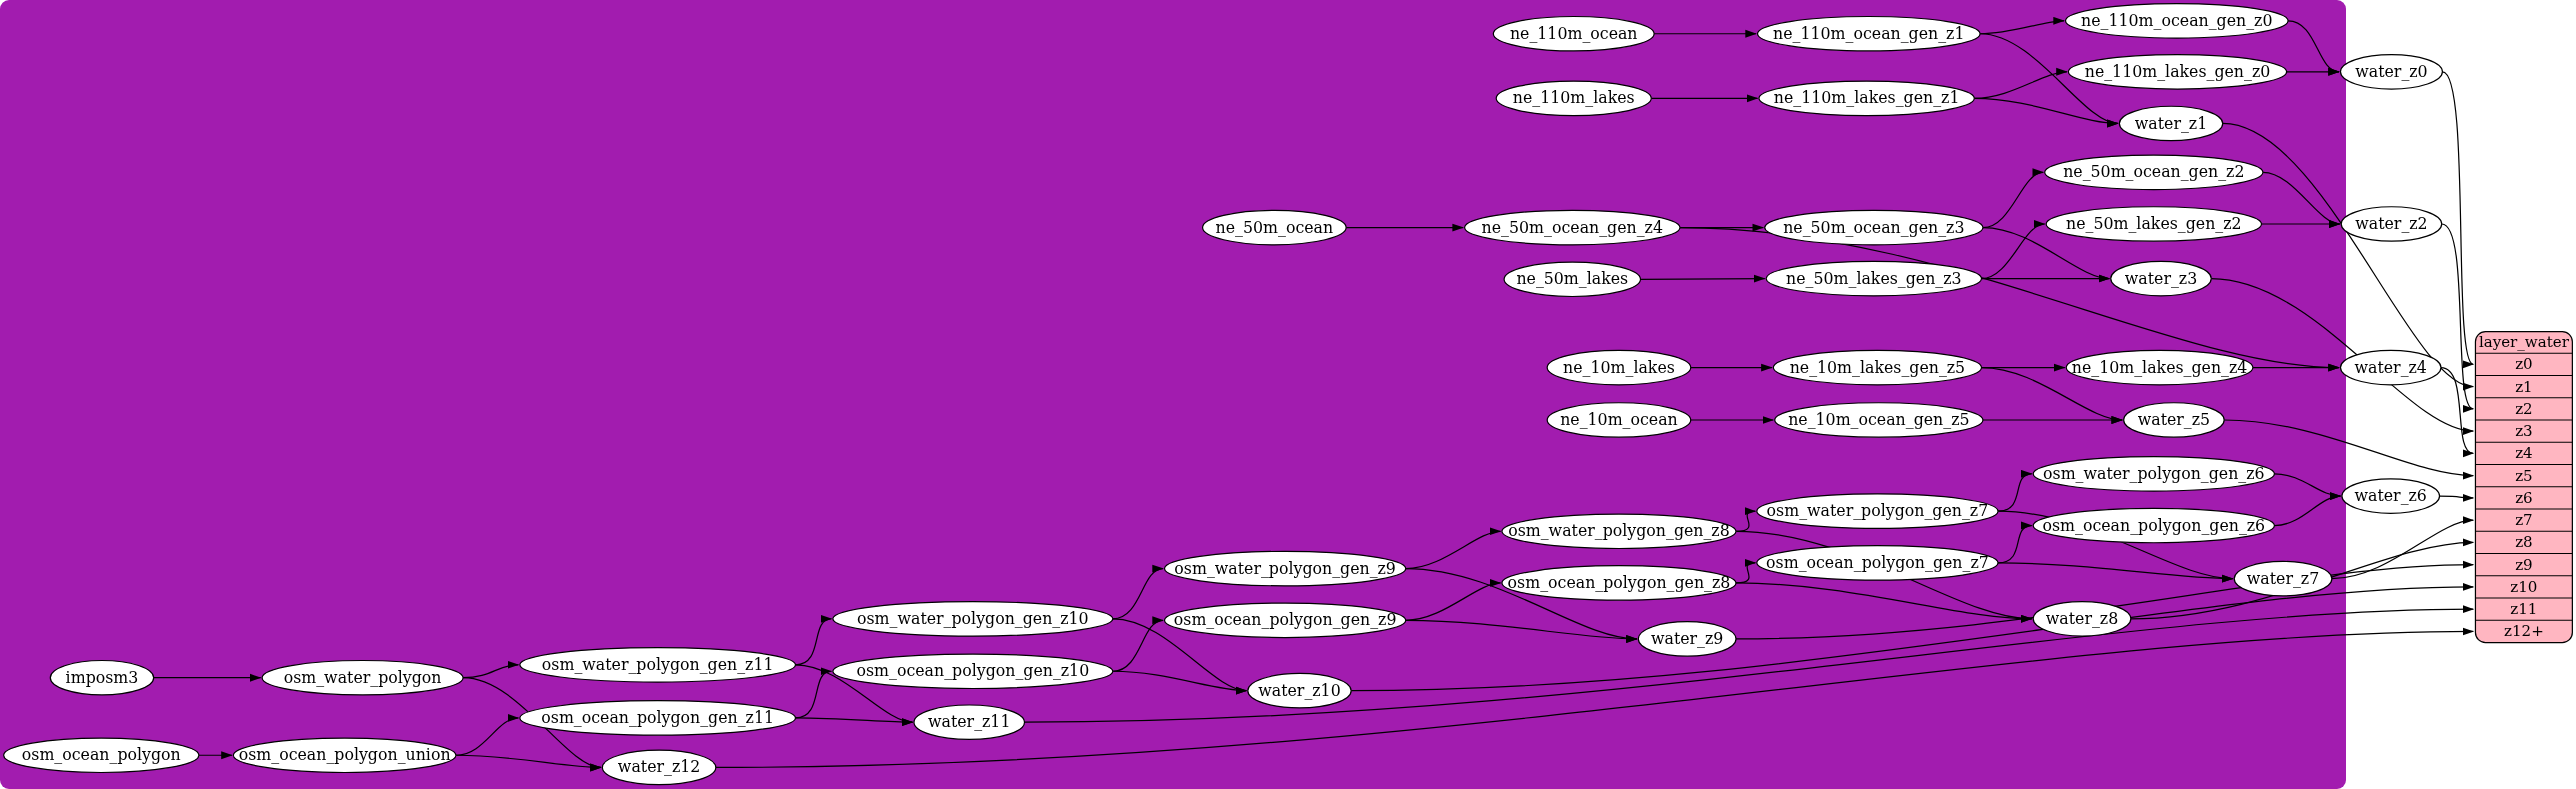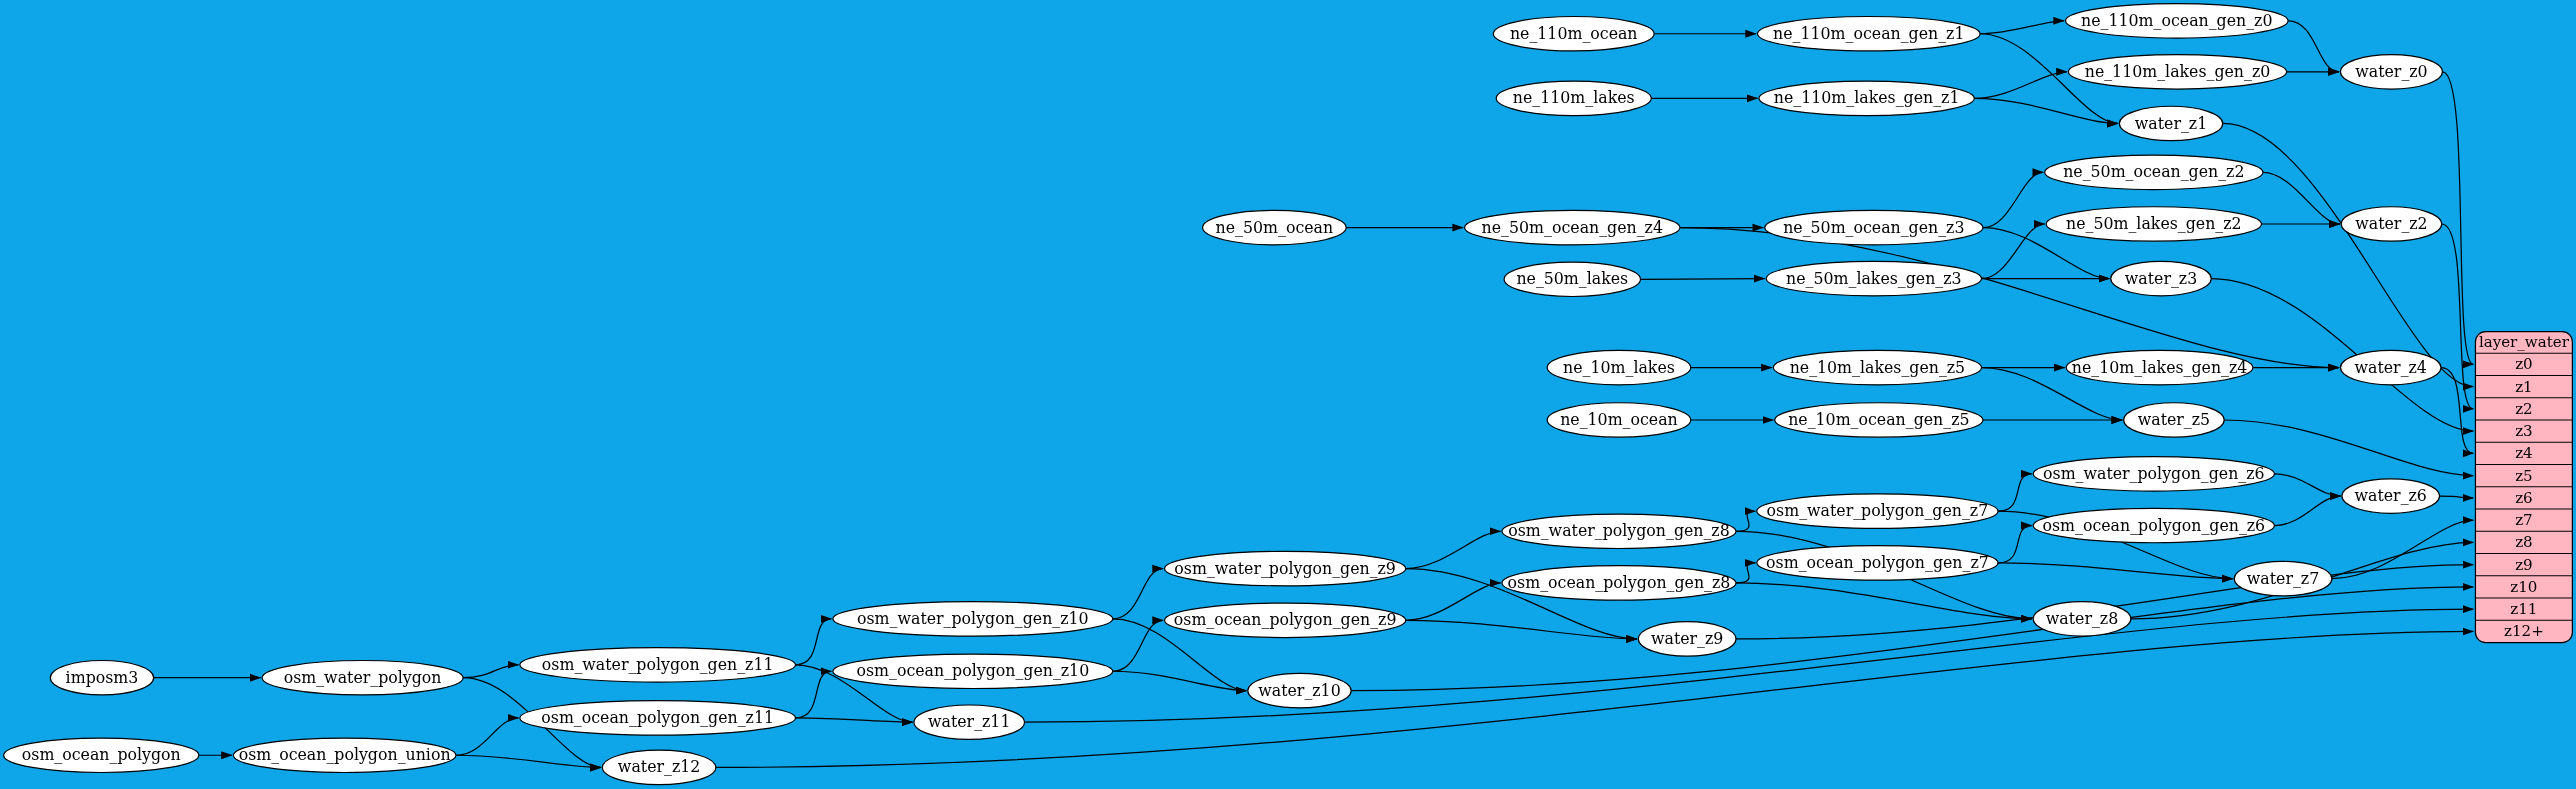--- a/index.html
+++ b/index.html
@@ -4,24 +4,25 @@
 <style>
   html, body {
     margin: 0;
     padding: 0;
     background: #ffffff;
     width: 2576px;
     height: 789px;
     font-family: "DejaVu Serif", serif;
   }
   #diagram-wrap {
-    width: 2576px;
+    width: 2346px;
     height: 789px;
     position: relative;
-    background: #0ea5e9;
+    background: #a21caf;
+    border-radius: 9px;
   }
   svg { display: block; }
   .node-label {
     font-family: "DejaVu Serif", serif;
     font-size: 22px;
     fill: #000000;
     text-anchor: middle;
   }
   .record-label {
     font-family: "DejaVu Serif", serif;

